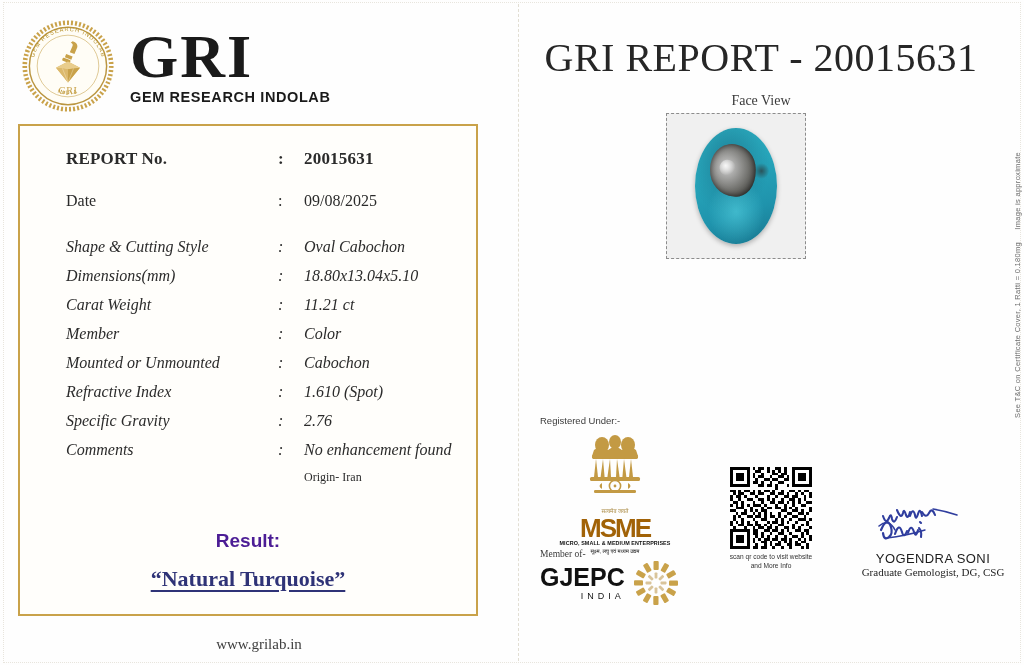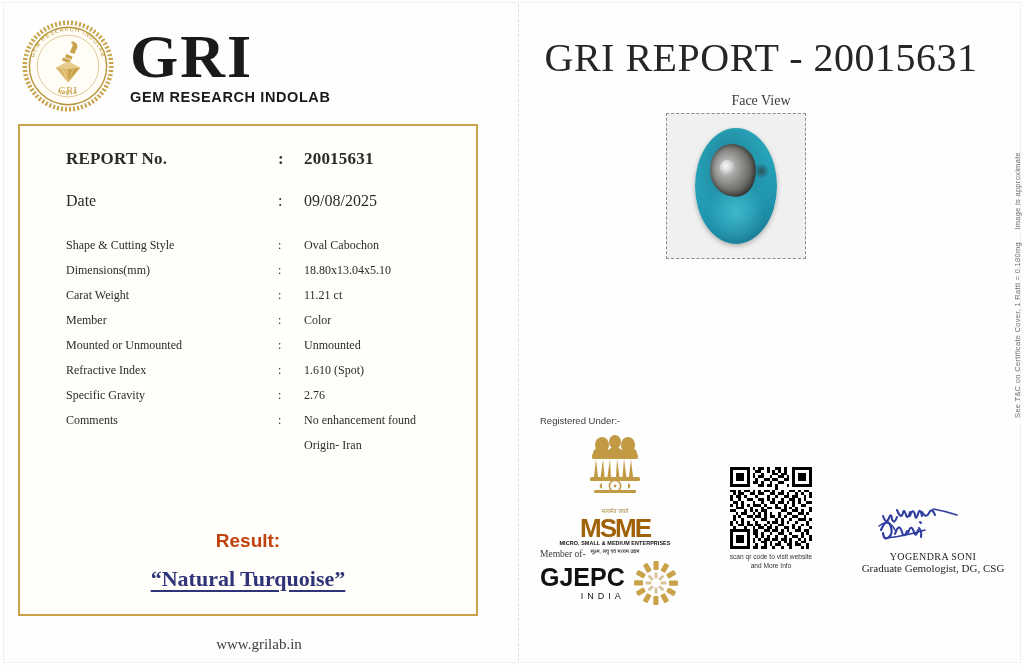--- a/index.html
+++ b/index.html
@@ -52,28 +52,28 @@
   }
 
   .rows{position:absolute;left:46px;top:24px;width:400px;}
   .row{display:flex;align-items:center;font-size:15.5px;line-height:1.0;}
   .row .lbl{width:212px;flex:0 0 212px;color:#2b2b2b;}
   .row .col{width:26px;flex:0 0 26px;color:#2b2b2b;}
   .row .val{color:#2b2b2b;}
   .row.head{font-weight:700;font-size:17px;margin-bottom:26px;}
   .row.head .lbl,.row.head .val{font-weight:700;letter-spacing:0.2px;}
   .row.date{margin-bottom:30px;font-size:16px;}
-  .row.reg{margin-bottom:13px;font-size:12px;}
+  .row.reg{margin-bottom:13px;font-size:16px;font-style:italic;}
   .row.cont{font-size:12px;}
   .row.cont .lbl,.row.cont .col{visibility:hidden;}
 
   .result-wrap{position:absolute;left:0;right:0;top:404px;text-align:center;}
   .result-label{
     font-family:"Liberation Sans", sans-serif;
-    font-weight:700;font-size:19px;color:#c2410c;
+    font-weight:700;font-size:19px;color:#4c1d95;
   }
   .result-value{
     margin-top:14px;
     font-family:"Liberation Serif", serif;
     font-weight:700;font-size:22px;color:#2f3377;
     text-decoration:underline;
     text-underline-offset:4px;
   }
 
   .site{
@@ -189,22 +189,22 @@
   .qr-block{position:absolute;left:203px;top:467px;width:100px;text-align:center;}
   .qr{width:82px;height:82px;margin:0 auto;display:block;background:#fff;}
   .qr-cap{
     font-family:"Liberation Sans", sans-serif;
     font-size:6.6px;color:#333;margin-top:4px;line-height:1.35;
   }
 
   .sign-block{position:absolute;left:330px;top:500px;width:170px;text-align:center;}
   .sign-svg{display:block;margin:0 auto;}
   .sign-name{
-    font-family:Liberation Serif, serif;
-    font-size:10px;color:#1d1d1d;letter-spacing:0.4px;margin-top:1px;
+    font-family:Liberation Sans, sans-serif;
+    font-size:13px;color:#1d1d1d;letter-spacing:0.4px;margin-top:1px;
   }
   .sign-title{
     font-family:"Liberation Serif", serif;
     font-size:11px;color:#1d1d1d;
   }
 </style>
 </head>
 <body>
 
 <div class="page">
@@ -290,21 +290,21 @@
 
         <div class="row reg">
           <div class="lbl">Member</div>
           <div class="col">:</div>
           <div class="val">Color</div>
         </div>
 
         <div class="row reg">
           <div class="lbl">Mounted or Unmounted</div>
           <div class="col">:</div>
-          <div class="val">Unmounted</div>
+          <div class="val">Cabochon</div>
         </div>
 
         <div class="row reg">
           <div class="lbl">Refractive Index</div>
           <div class="col">:</div>
           <div class="val">1.610 (Spot)</div>
         </div>
 
         <div class="row reg">
           <div class="lbl">Specific Gravity</div>

